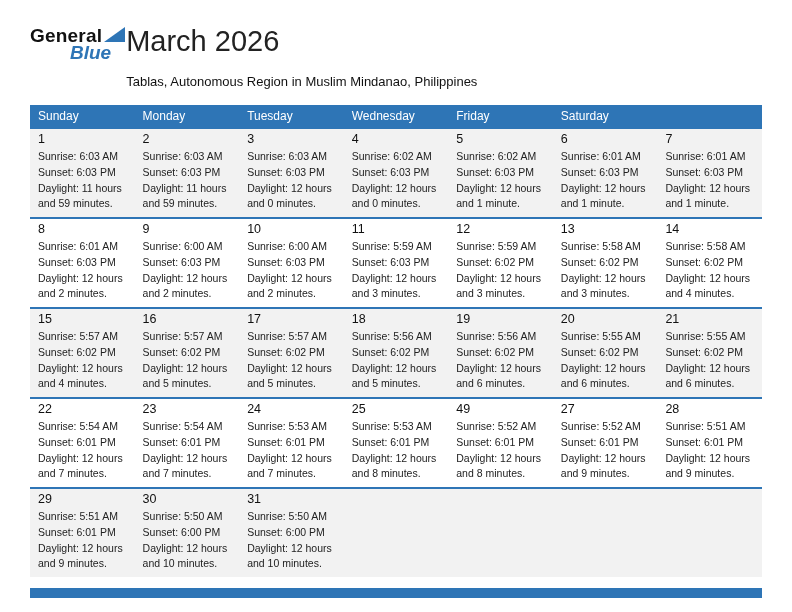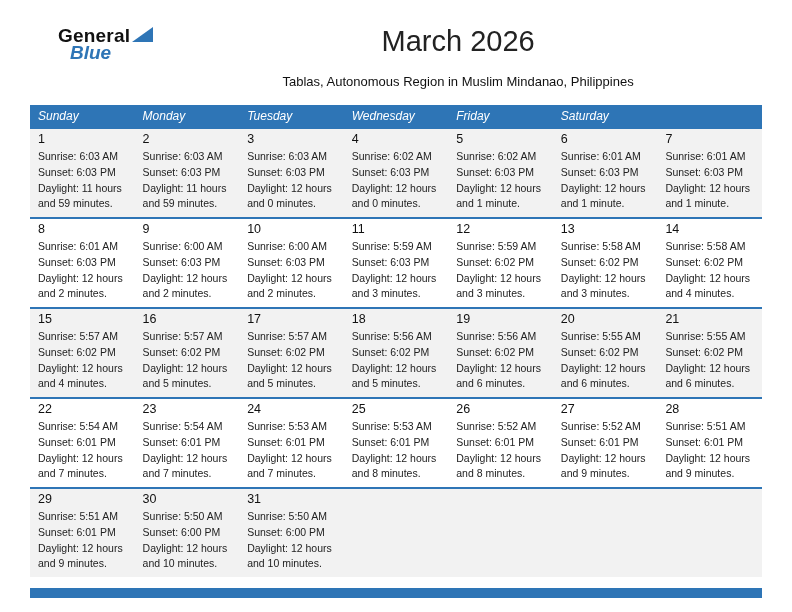--- a/index.html
+++ b/index.html
@@ -14,36 +14,36 @@
     position:relative;
     overflow:hidden;
   }
   .page{position:absolute;inset:0;}
   .header-area{
     position:absolute;top:26px;left:30px;right:30px;
     display:flex;justify-content:space-between;align-items:flex-start;
   }
   .logo{line-height:1;}
   .logo-top{display:flex;align-items:flex-start;}
-  .logo-general{font-size:19px;font-weight:bold;color:#111;letter-spacing:0.2px;margin-left:28px;}
+  .logo-general{font-size:19px;font-weight:bold;color:#111;letter-spacing:0.2px;}
   .logo-flag{margin-left:2px;margin-top:1px;}
   .logo-blue{font-size:19px;font-weight:bold;color:var(--accent);margin-left:40px;margin-top:-3px;font-style:italic;}
-  .titles{text-align:center;flex:1;}
+  .titles{text-align:left;flex:1;}
   .page-title{margin:0;font-size:29px;font-weight:400;color:#222;line-height:1.1;}
   .page-subtitle{margin-top:16px;font-size:13px;color:#111;}
   .calendar{
     position:absolute;left:30px;right:30px;top:105px;
   }
   .weekday-row{
     display:grid;grid-template-columns:repeat(7,1fr);
     background:var(--accent);height:22px;
   }
   .weekday-cell{
     color:#fff;font-size:12px;padding:4px 0 0 8px;
-    white-space:nowrap;overflow:hidden;font-style:italic;
+    white-space:nowrap;overflow:hidden;
   }
   .week-row{
     display:grid;grid-template-columns:repeat(7,1fr);
     border-top:2px solid var(--accent);
     height:88px;
     background:#ffffff;
   }
   .week-row.alt{background:var(--row-alt);}
   .cell{padding:3px 4px 0 8px;overflow:hidden;}
   .day-num{font-size:12.5px;color:#111;margin-bottom:3px;}
@@ -237,21 +237,21 @@
             <div class="line">Sunset: 6:01 PM</div>
             <div class="line">Daylight: 12 hours and 7 minutes.</div>
           </div>
           <div class="cell">
             <div class="day-num">25</div>
             <div class="line">Sunrise: 5:53 AM</div>
             <div class="line">Sunset: 6:01 PM</div>
             <div class="line">Daylight: 12 hours and 8 minutes.</div>
           </div>
           <div class="cell">
-            <div class="day-num">26</div>
+            <div class="day-num">49</div>
             <div class="line">Sunrise: 5:52 AM</div>
             <div class="line">Sunset: 6:01 PM</div>
             <div class="line">Daylight: 12 hours and 8 minutes.</div>
           </div>
           <div class="cell">
             <div class="day-num">27</div>
             <div class="line">Sunrise: 5:52 AM</div>
             <div class="line">Sunset: 6:01 PM</div>
             <div class="line">Daylight: 12 hours and 9 minutes.</div>
           </div>

